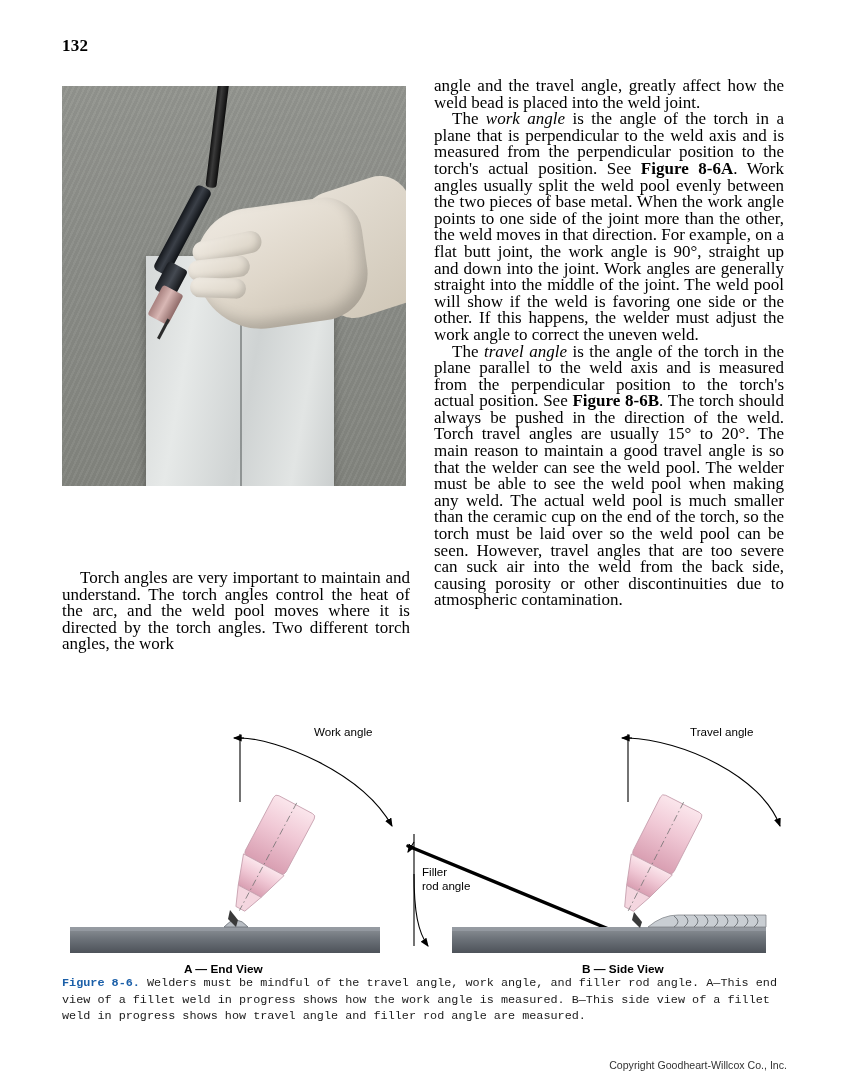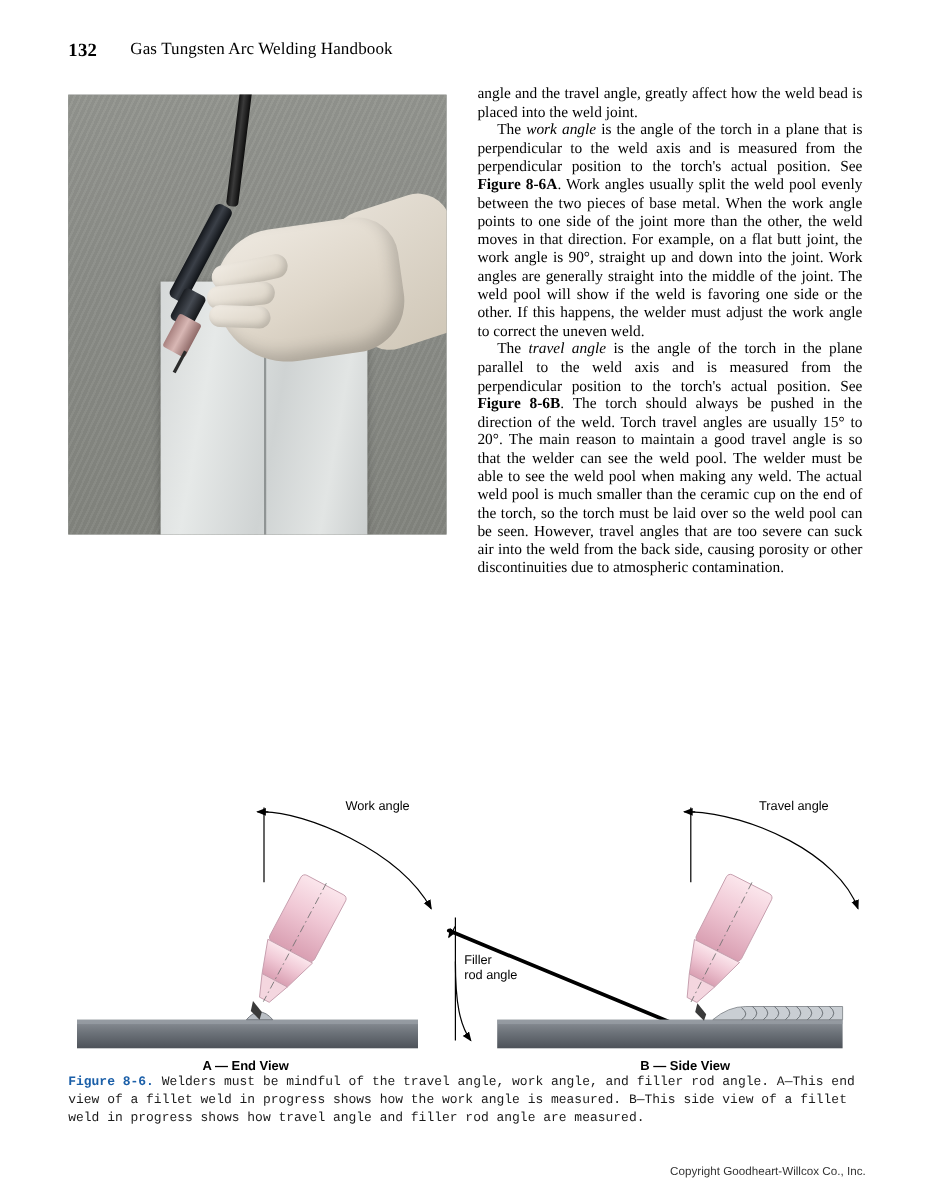--- a/index.html
+++ b/index.html
@@ -179,21 +179,21 @@
   .cap-label {
     color: #1b5fa8;
     font-weight: bold;
   }
 
   
   .col {
     position: absolute;
     width: 348px;
     font-family: "Liberation Serif", serif;
-    font-size: 14px;
+    font-size: 17px;
     line-height: 16.6px;
     text-align: justify;
     color: #000;
   }
   .col p { margin: 0; }
   .col p.indent { text-indent: 18px; }
   .col-left { left: 62px; top: 570px; }
   .col-right { left: 434px; top: 78px; width: 350px; }
   .col b { font-weight: bold; }
   .col i { font-style: italic; }
@@ -241,21 +241,20 @@
     margin-left: 34px;
   }
 </style>
 </head>
 <body>
 
 <div class="page">
 
   <div class="header">
     <span class="folio">132</span>
-    <span class="runhead">Gas Tungsten Arc Welding Handbook</span>
   </div>
 
   <div class="photo">
     <div class="bg"></div>
 
     <div class="plate">
       <div class="seam"></div>
     </div>
     <div class="torch-cable"></div>
     <div class="torch-body"></div>
@@ -264,20 +263,21 @@
     <div class="tungsten"></div>
     <div class="cuff"></div>
     <div class="glove"></div>
     <div class="finger f1"></div>
     <div class="finger f2"></div>
     <div class="finger f3"></div>
   </div>
 
 
   <div class="col col-left">
+    <p class="indent">Torch angles are very important to maintain and understand. The torch angles control the heat of the arc, and the weld pool moves where it is directed by the torch angles. Two different torch angles, the work</p>
   </div>
 
   <div class="col col-right">
     <p>angle and the travel angle, greatly affect how the weld bead is placed into the weld joint.</p>
     <p class="indent"><span>The </span><i>work angle</i><span> is the angle of the torch in a plane that is perpendicular to the weld axis and is measured from the perpendicular position to the torch's actual position. See </span><b>Figure 8-6A</b><span>. Work angles usually split the weld pool evenly between the two pieces of base metal. When the work angle points to one side of the joint more than the other, the weld moves in that direction. For example, on a flat butt joint, the work angle is 90°, straight up and down into the joint. Work angles are generally straight into the middle of the joint. The weld pool will show if the weld is favoring one side or the other. If this happens, the welder must adjust the work angle to correct the uneven weld.</span></p>
     <p class="indent"><span>The </span><i>travel angle</i><span> is the angle of the torch in the plane parallel to the weld axis and is measured from the perpendicular position to the torch's actual position. See </span><b>Figure 8-6B</b><span>. The torch should always be pushed in the direction of the weld. Torch travel angles are usually 15° to 20°. The main reason to maintain a good travel angle is so that the welder can see the weld pool. The welder must be able to see the weld pool when making any weld. The actual weld pool is much smaller than the ceramic cup on the end of the torch, so the torch must be laid over so the weld pool can be seen. However, travel angles that are too severe can suck air into the weld from the back side, causing porosity or other discontinuities due to atmospheric contamination.</span></p>
   </div>
 
   <div class="fig86">
     <svg width="722" height="262" viewBox="0 0 722 262" xmlns="http://www.w3.org/2000/svg">

